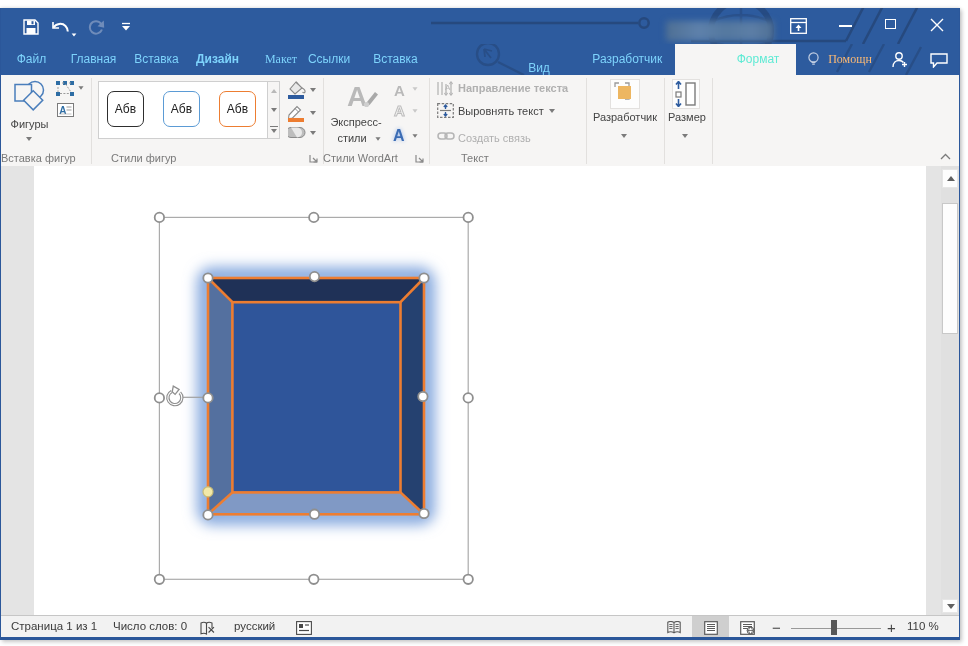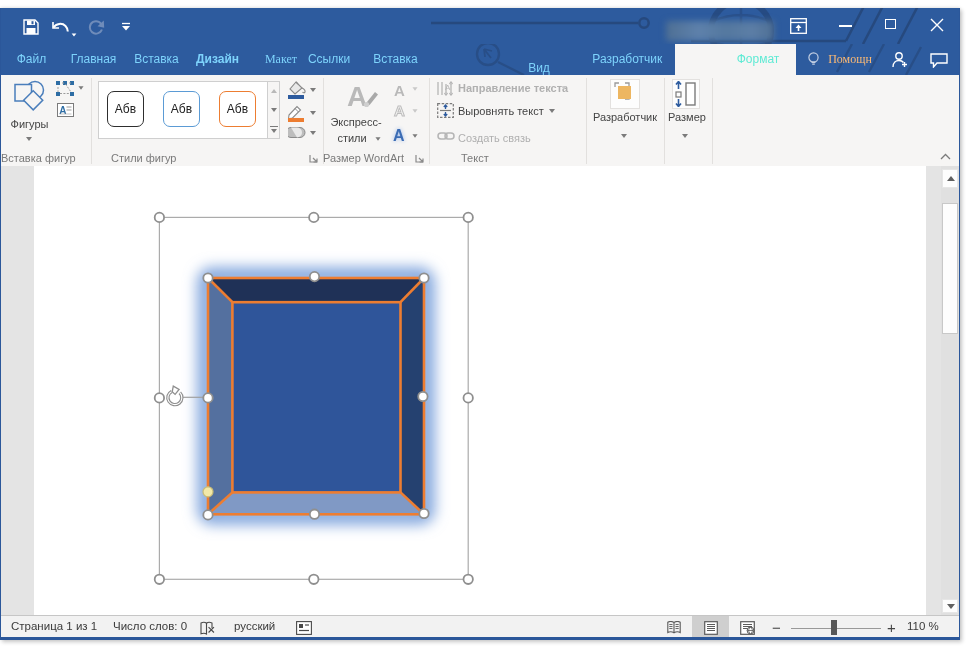--- a/index.html
+++ b/index.html
@@ -230,21 +230,21 @@
         <span class="caret" style="border-top-color:#c9c9c9;transform:scale(0.85)"></span>
       </div>
     <div class="abs" style="left:393px;top:27px;font-size:15px;font-weight:bold;color:transparent;-webkit-text-stroke:1px #bdbdbd;">A</div>
     <div class="abs" style="left:411px;top:34px">
         <span class="caret" style="border-top-color:#c9c9c9;transform:scale(0.85)"></span>
       </div>
     <div class="abs" style="left:392px;top:52px;font-size:16px;font-weight:bold;color:#3b6cb4;text-shadow:0 0 4px #9ab7e8;">A</div>
     <div class="abs" style="left:411px;top:59px">
         <span class="caret" style="transform:scale(0.85)"></span>
       </div>
-    <div class="glabel" style="left:322px;width:90px;">Размер WordArt</div>
+    <div class="glabel" style="left:322px;width:90px;">Стили WordArt</div>
     <svg class="abs" style="left:414px;top:79px" width="10" height="10" viewBox="0 0 10 10">
       <path d="M1 1 L1 8 L8 8" fill="none" stroke="#8a8a8a" stroke-width="1.2"></path>
       <path d="M4 4 L8 8 M8 4.5 L8 8 L4.5 8" fill="none" stroke="#8a8a8a" stroke-width="1.2"></path>
     </svg>
 
     
     <svg class="abs" style="left:436px;top:5.5px" width="17" height="15" viewBox="0 0 17 15">
       <g stroke="#b5b5b5" stroke-width="1.3" fill="none">
         <line x1="1" y1="1" x2="1" y2="14"></line>
           <line x1="5" y1="1" x2="5" y2="14"></line>

